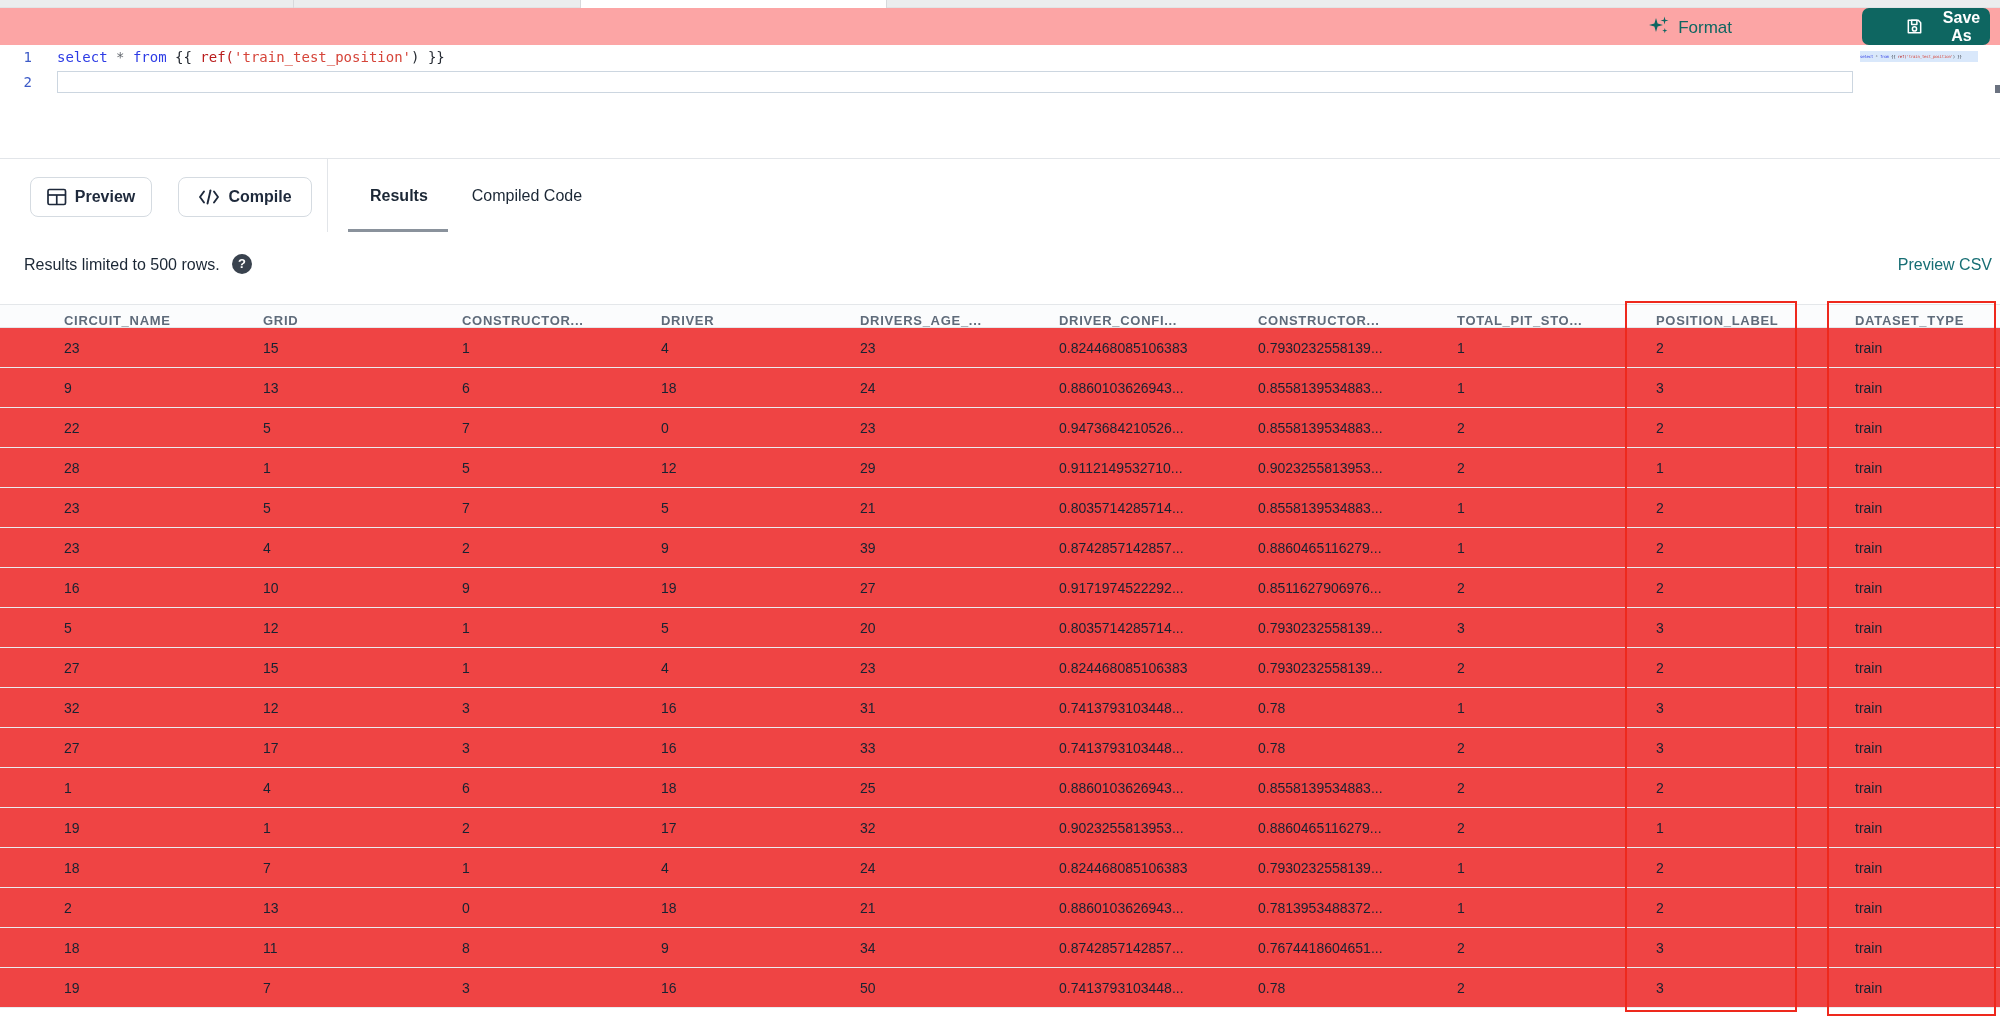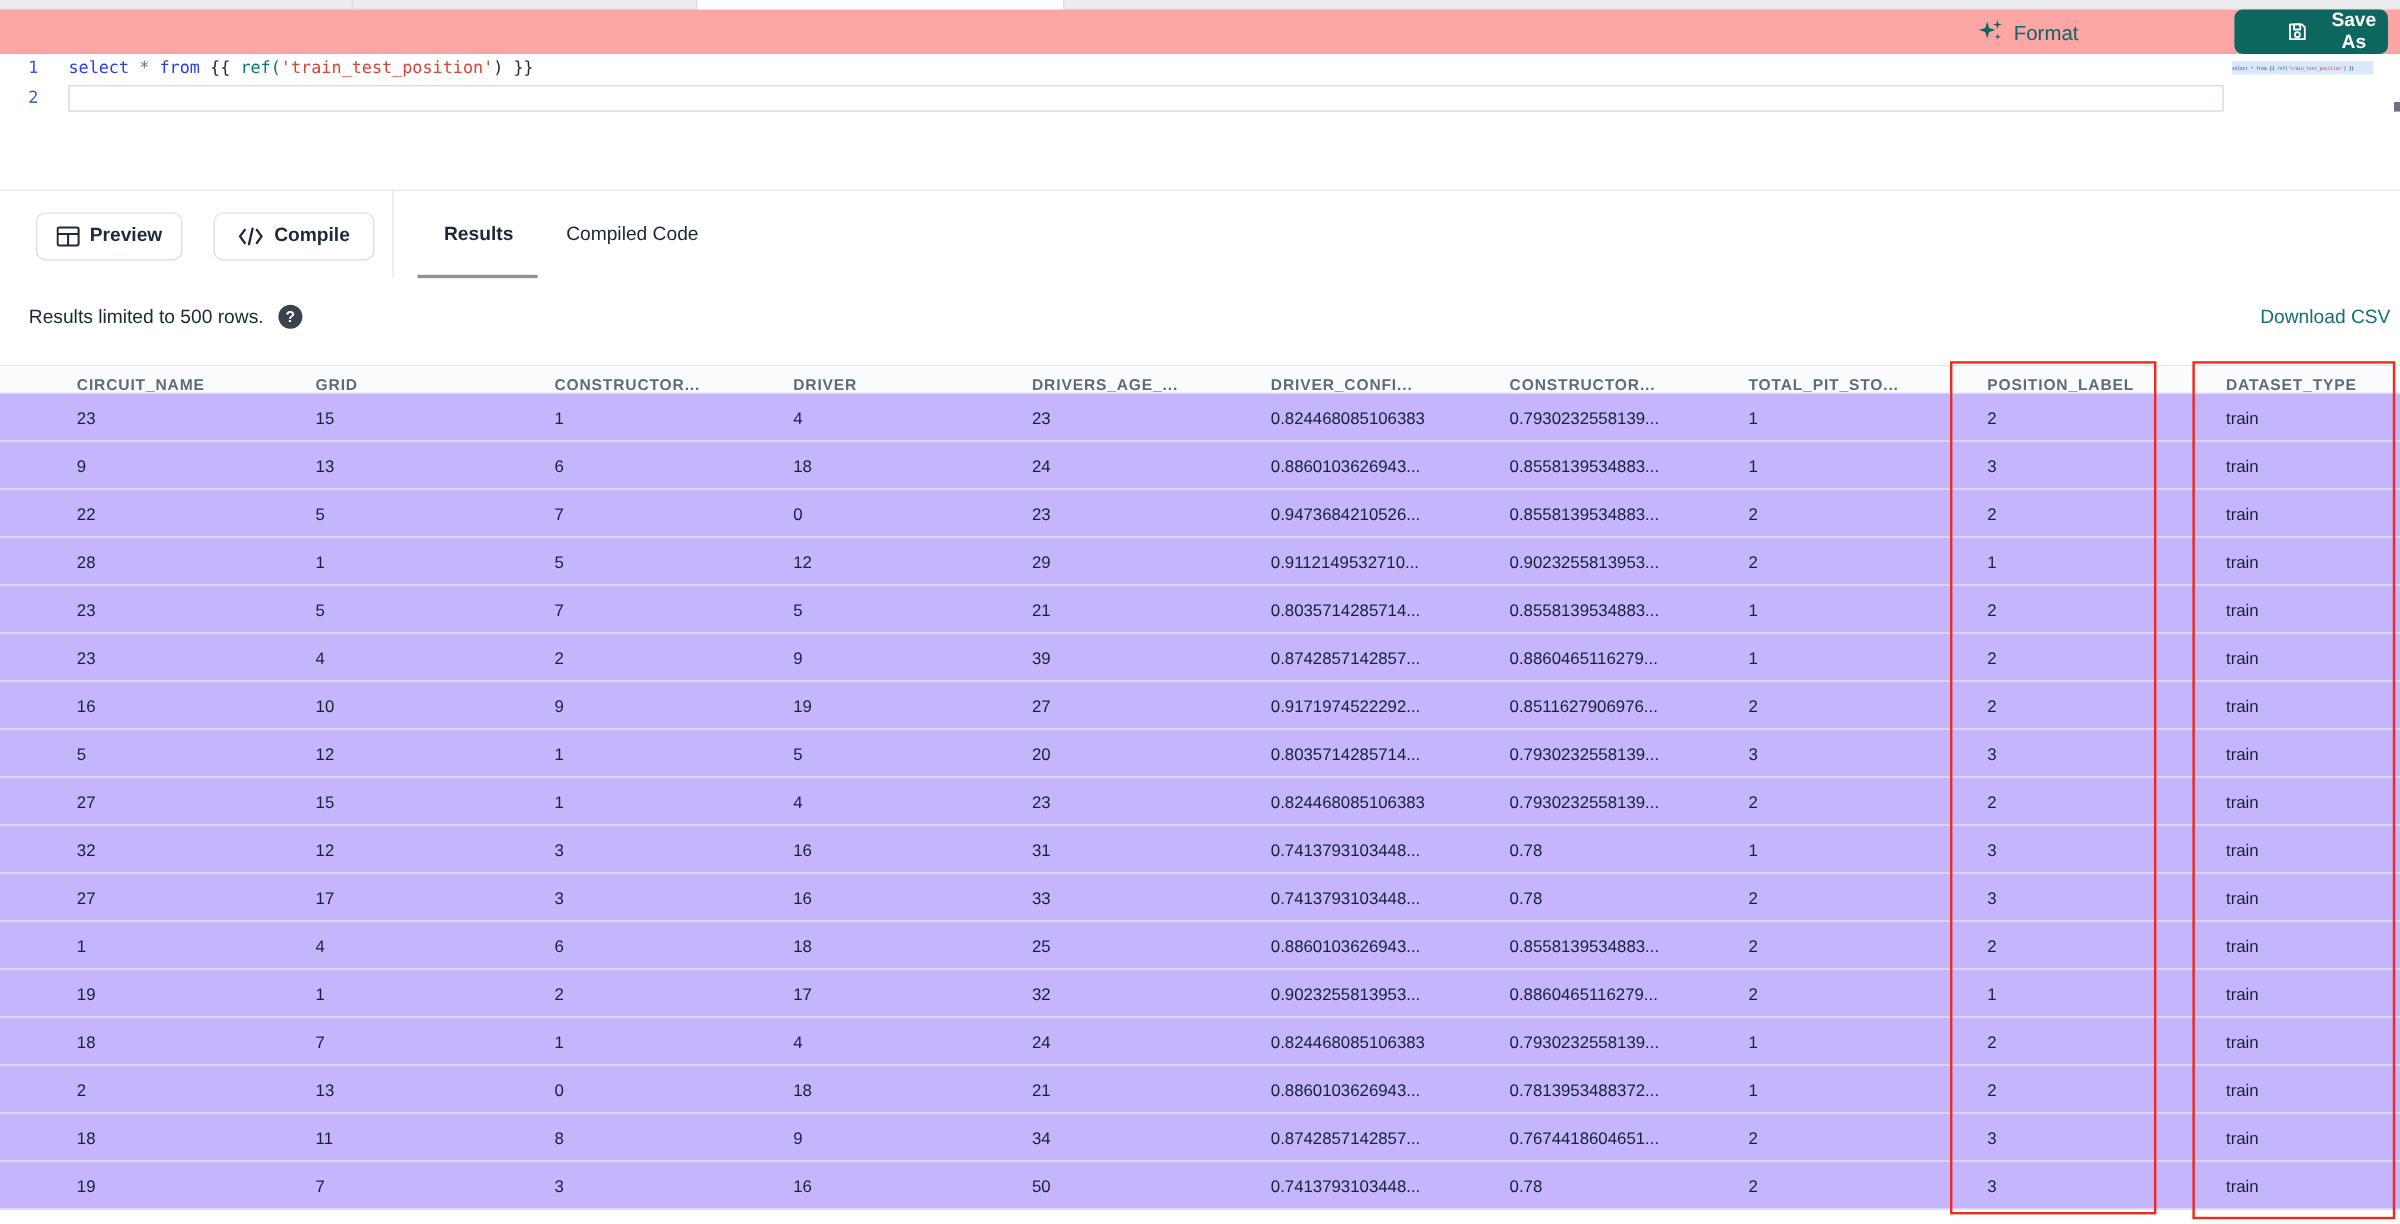--- a/index.html
+++ b/index.html
@@ -24,21 +24,21 @@
 
   
   .editor { position:absolute; left:0; top:45px; width:2000px; height:113px; background:#fff;
     font-family:"DejaVu Sans Mono", monospace; font-size:14px; }
   .gutter { position:absolute; left:0; top:0; width:40px; text-align:right; color:#3d5bc7; }
   .gutter .ln { height:25px; line-height:25px; padding-right:8px; }
   .code-line { position:absolute; left:57px; top:0; height:25px; line-height:25px; white-space:pre; color:#262b33; }
   .cur-line-box { position:absolute; left:57px; top:26px; width:1796px; height:22px;
     border:1px solid #ccd6e0; background:#fff; }
   .tok-keyword { color:#2d3ce5; }
-  .tok-function { color:#0f766e; }
+  .tok-function { color:#b91c1c; }
   .tok-string { color:#d6453a; }
   .tok-operator { color:#62676e; }
   .tok-plain { color:#262b33; }
   .minimap { position:absolute; left:1860px; top:6px; width:118px; height:11px; background:#d9e8fb;
     overflow:hidden; white-space:nowrap; font-size:4px; line-height:11px; letter-spacing:-0.2px; }
   .scroll-thumb { position:absolute; right:0px; top:40px; width:5px; height:8px; background:#6b7280; }
 
   
   .actions-row { position:absolute; left:0; top:158px; width:2000px; height:74px; background:#fff;
     border-top:1px solid #e2e5e9; }
@@ -60,21 +60,21 @@
     background:#39424e; color:#fff; font-size:13px; font-weight:700; text-align:center; line-height:20px; cursor:pointer; }
   .download-csv { position:absolute; right:8px; top:24px; font-size:16px; color:#176e74; cursor:pointer; }
 
   
   .results-table { position:absolute; left:0; top:304px; width:2000px; }
   .thead { display:grid; grid-template-columns:199px 199px 199px 199px 199px 199px 199px 199px 199px 1fr;
     height:24px; background:#fbfcfd; border-top:1px solid #e4e7ea; border-bottom:1px solid #e4e7ea; }
   .th { padding-left:64px; line-height:31px; font-size:13px; font-weight:700; letter-spacing:0.7px;
     color:#5f6b7a; white-space:nowrap; overflow:hidden; }
   .tr { display:grid; grid-template-columns:199px 199px 199px 199px 199px 199px 199px 199px 199px 1fr;
-    height:40px; border-bottom:1px solid #eaecef; background:#c4b5fd; }
+    height:40px; border-bottom:1px solid #eaecef; background:#ef4444; }
   .td { padding-left:64px; line-height:40px; font-size:14px; color:#172231; white-space:nowrap; overflow:hidden; }
 
   
   .hl-box { position:absolute; border:2px solid #ee291d; background:transparent; pointer-events:none; }
   .hl-box.pos { left:1625px; top:301px; width:172px; height:711px; }
   .hl-box.dst { left:1827px; top:301px; width:169px; height:715px; }
 </style>
 </head>
 <body>
 
@@ -146,21 +146,21 @@
     <div class="tabs" id="results-tabs">
         <div class="tab active">Results</div>
         <div class="tab">Compiled Code</div>
       </div>
     <div class="tab-underline"></div>
   </div>
 
   <div class="results-bar">
     <div class="limit-text">Results limited to 500 rows.</div>
     <div class="help-circle">?</div>
-    <div class="download-csv">Download CSV</div>
+    <div class="download-csv">Preview CSV</div>
   </div>
 
   <div class="results-table">
     <div class="thead" id="table-head">
         <div class="th">CIRCUIT_NAME</div>
         <div class="th">GRID</div>
         <div class="th">CONSTRUCTOR...</div>
         <div class="th">DRIVER</div>
         <div class="th">DRIVERS_AGE_...</div>
         <div class="th">DRIVER_CONFI...</div>

